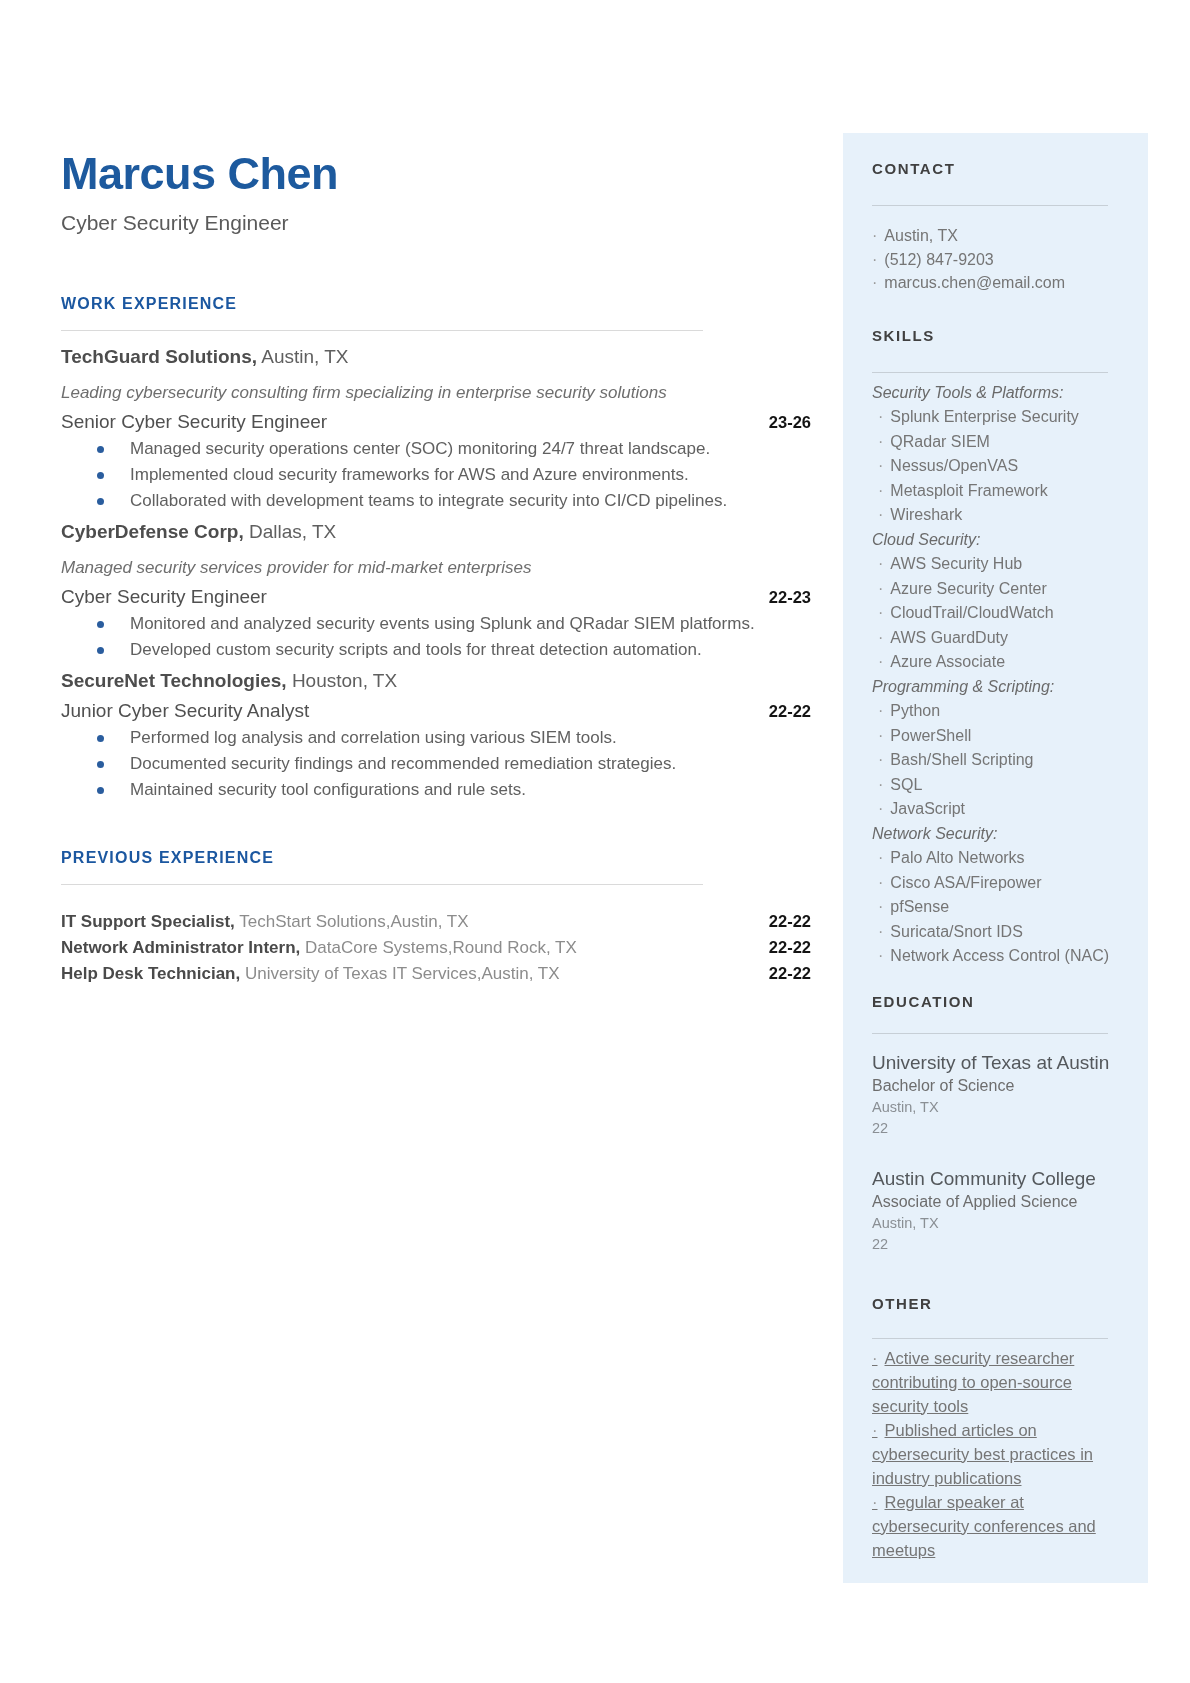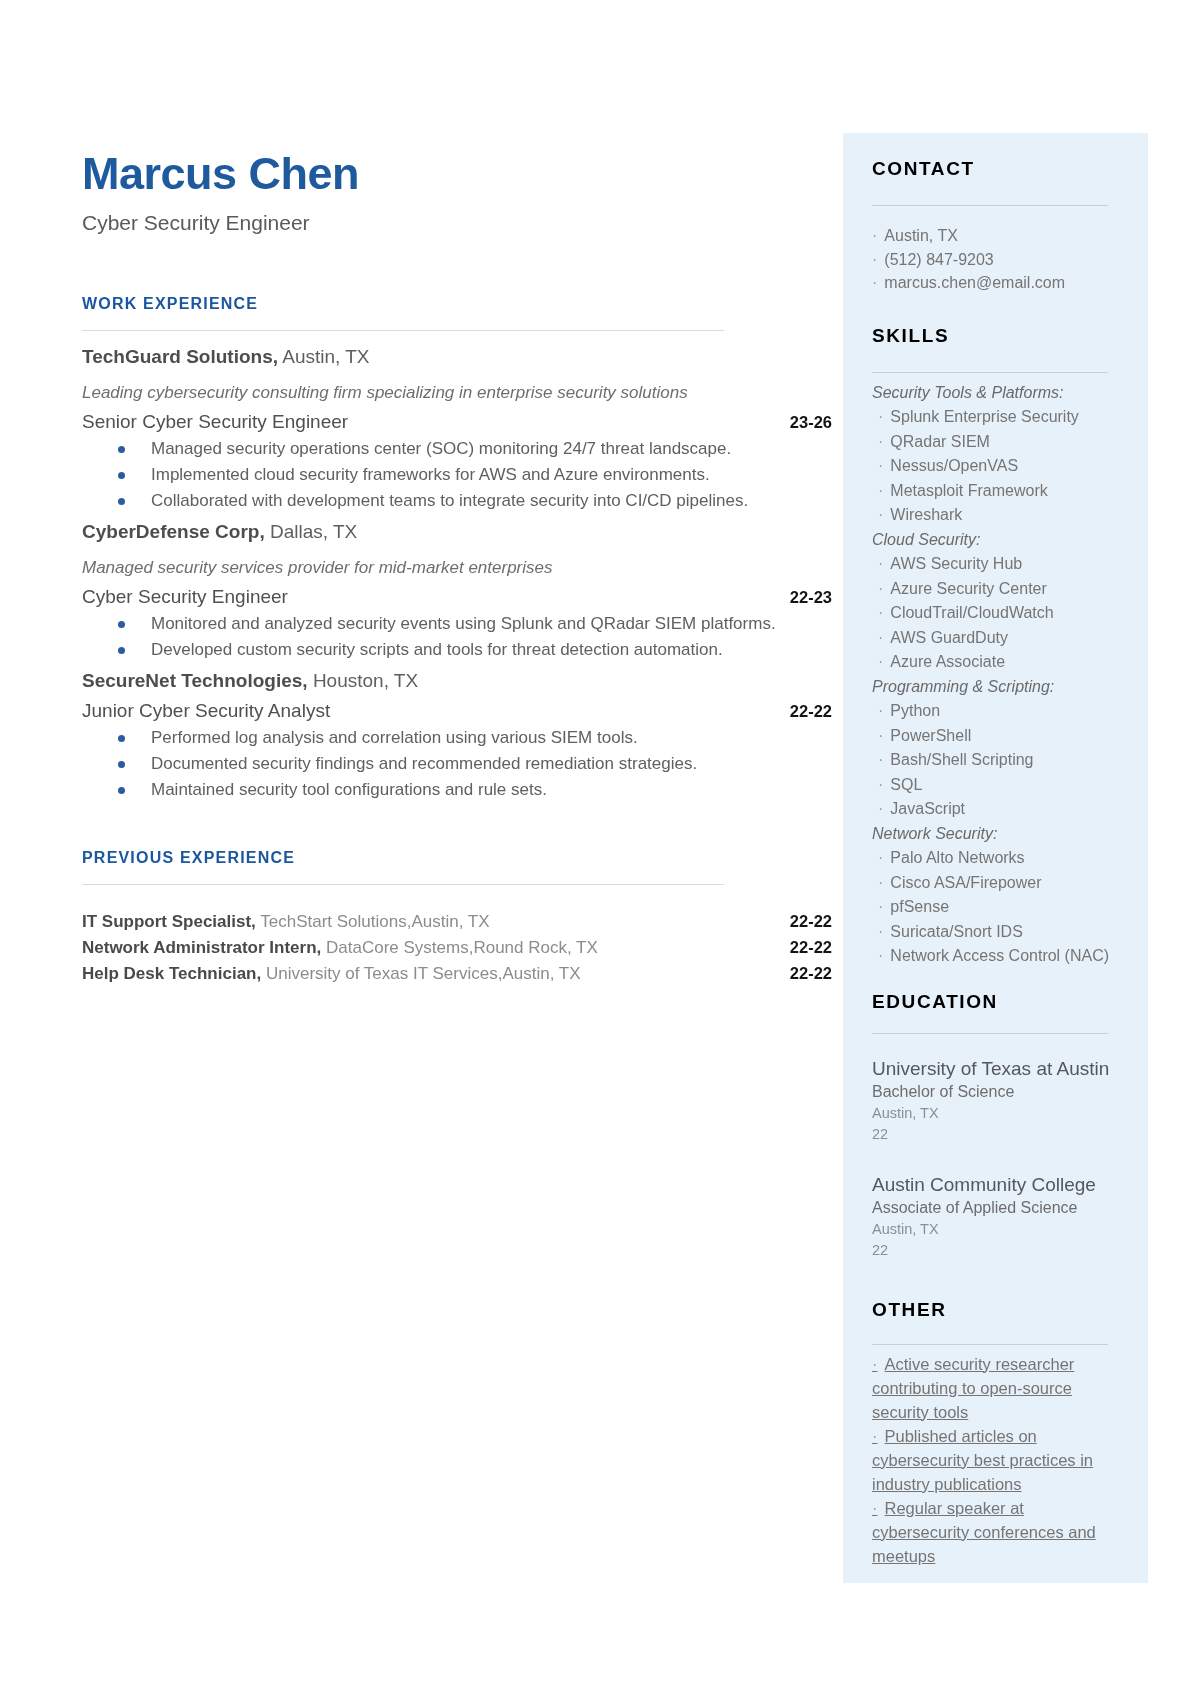--- a/index.html
+++ b/index.html
@@ -12,43 +12,43 @@
   
   .sidebar-bg {
     position:absolute; left:843px; top:133px; width:305px; height:1450px;
     background:#e7f1fa;
   }
   .sidebar {
     position:absolute; left:872px; top:133px; width:240px;
     padding-top:27px; color:#6f6f6f; font-size:16px;
   }
   .side-header {
-    color:#000000; font-weight:800; font-size:19px; letter-spacing:1.6px;
+    color:#404040; font-weight:800; font-size:15px; letter-spacing:1.6px;
     line-height:18px;
   }
   .side-divider { border:none; border-top:1px solid #c7cfd6; width:236px; margin-top:27px; }
   .contact-list { margin-top:18px; }
   .contact-item { line-height:23.5px; color:#757575; }
   .dot { color:#9a9a9a; margin-right:7px; }
   .skills-block { margin-top:8px; }
   .skill-category { font-style:italic; color:#6a6a6a; line-height:24.5px; }
   .skill-item { line-height:24.5px; color:#757575; text-indent:0; }
   .skill-item .dot { margin-left:6px; }
-  .edu-school { margin-top:22px; }
+  .edu-school { margin-top:16px; }
   .edu-school + .edu-school { margin-top:27px; }
   .school-name { font-size:19px; line-height:25px; color:#54585c; }
   .school-degree { font-size:16px; line-height:22px; color:#6d6d6d; }
   .school-loc, .school-year { font-size:14.5px; line-height:21px; color:#8a8f94; }
   .other-list { margin-top:7px; }
   .other-item { line-height:24px; color:#757575; font-size:16.5px;text-decoration:underline; }
   .mt24 { margin-top:24px; } .mt32 { margin-top:32px; }
   .mt40 { margin-top:40px; } .mt22 { margin-top:22px; } .mt25 { margin-top:25px; }
   
   .main {
-    position:absolute; left:82px; top:148px; width:750px;
+    position:absolute; left:61px; top:148px; width:750px;
   }
   .name {
     color:#1d5a9e; font-size:45px; font-weight:800; line-height:52px;
     letter-spacing:-0.5px;
   }
   .job-title { margin-top:10px; color:#5a5a5a; font-size:21px; line-height:26px; }
   .section-header {
     margin-top:58px; color:#1b57a0; font-weight:800; font-size:16px;
     letter-spacing:1.2px; line-height:20px;
   }

